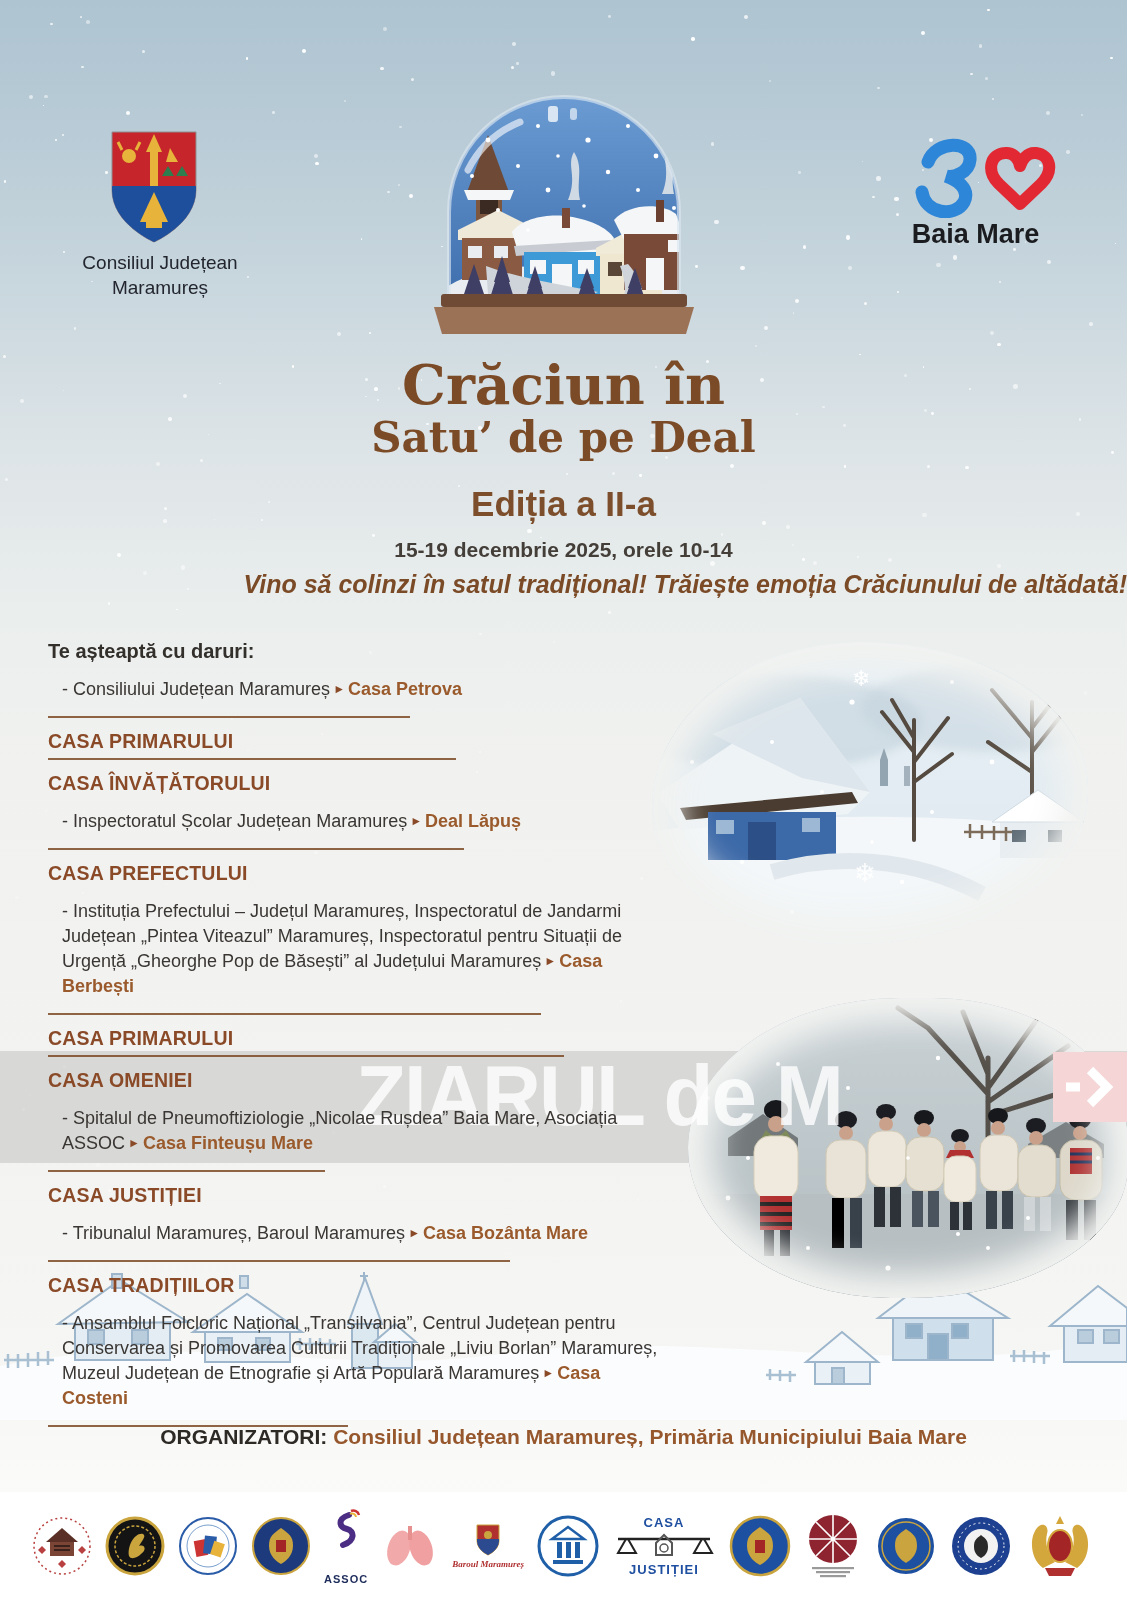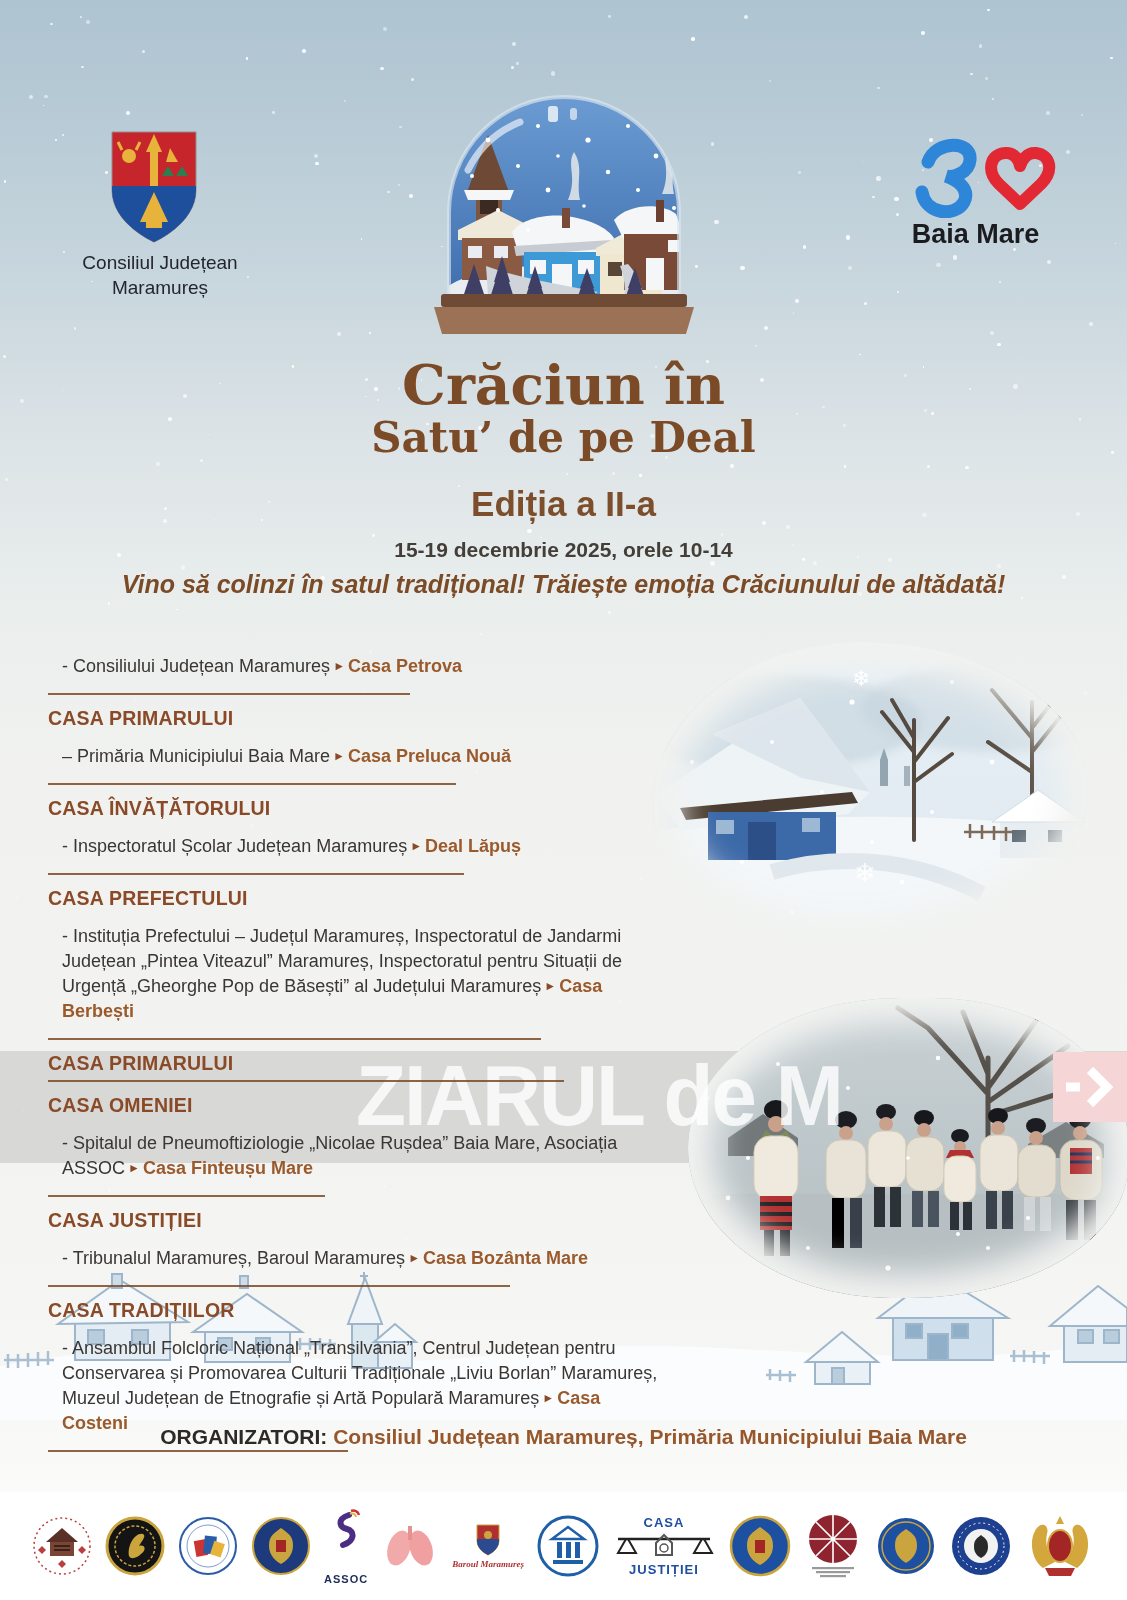--- a/index.html
+++ b/index.html
@@ -23,21 +23,21 @@
   .globe{position:absolute;left:428px;top:80px;z-index:2;}
 
   .title1{position:absolute;left:0;top:352px;width:1127px;text-align:center;
     font-family:"DejaVu Serif",serif;font-weight:800;font-size:55px;color:#7b4a26;z-index:2;}
   .title2{position:absolute;left:0;top:413px;width:1127px;text-align:center;
     font-family:"DejaVu Serif",serif;font-weight:800;font-size:42px;color:#7b4a26;z-index:2;}
   .edition{position:absolute;left:0;top:484px;width:1127px;text-align:center;
     font-size:35px;font-weight:600;color:#7d4e2b;z-index:2;}
   .dateline{position:absolute;left:0;top:538px;width:1127px;text-align:center;
     font-size:21px;font-weight:700;color:#443e39;z-index:2;}
-  .tagline{position:absolute;left:0;top:570px;width:1127px;text-align:center;
+  .tagline{position:absolute;left:0;top:570px;width:1127px;text-align:right;
     font-size:25px;font-weight:700;font-style:italic;color:#7b4a26;z-index:2;}
 
   
   .list{position:absolute;left:48px;top:640px;width:632px;z-index:5;}
   .intro{font-size:20px;font-weight:700;color:#33302c;margin:0 0 2px 0;}
   .sec h3{font-size:19.5px;line-height:23px;font-weight:800;letter-spacing:.2px;
     color:#8a4a28;margin:12px 0 2px 0;}
   .sec p{font-size:18px;line-height:25px;color:#3a3633;margin:14px;font-weight:500;}
   .casa{color:#9a5a2c;font-weight:700;}
   .arrow-glyph{color:#8a4a28;font-size:12px;vertical-align:2px;margin:0 3px;}
@@ -418,29 +418,29 @@
   <path d="M6,227 H266 L258,254 H14 Z" fill="#9c7257"></path>
 </svg>
 
 <div class="title1" data-interactable="false">Crăciun în</div>
 <div class="title2" data-interactable="false">Satu’ de pe Deal</div>
 <div class="edition" data-interactable="false">Ediția a II-a</div>
 <div class="dateline" data-interactable="false">15-19 decembrie 2025, orele 10-14</div>
 <div class="tagline" data-interactable="false">Vino să colinzi în satul tradițional! Trăiește emoția Crăciunului de altădată!</div>
 
 <div class="list" data-interactable="false">
+  <p class="intro" data-interactable="false">Te așteaptă cu daruri:</p>
 
   <div class="sec" data-interactable="false">
     <p data-interactable="false"><span data-interactable="false">- Consiliului Județean Maramureș</span><span class="arrow-glyph" data-interactable="false">►</span><span class="casa" data-interactable="false">Casa Petrova</span></p>
     <div class="rule" style="width:362px" data-interactable="false"></div>
   </div>
 
   <div class="sec" data-interactable="false">
     <h3 data-interactable="false">CASA PRIMARULUI</h3>
-    <p data-interactable="false"><span data-interactable="false">– Primăria Municipiului Baia Mare</span><span class="arrow-glyph" data-interactable="false">►</span><span class="casa" data-interactable="false">Casa Preluca Nouă</span></p>
     <div class="rule" style="width:408px" data-interactable="false"></div>
   </div>
 
   <div class="sec" data-interactable="false">
     <h3 data-interactable="false">CASA ÎNVĂȚĂTORULUI</h3>
     <p data-interactable="false"><span data-interactable="false">- Inspectoratul Școlar Județean Maramureș</span><span class="arrow-glyph" data-interactable="false">►</span><span class="casa" data-interactable="false">Deal Lăpuș</span></p>
     <div class="rule" style="width:416px" data-interactable="false"></div>
   </div>
 
   <div class="sec" data-interactable="false">

